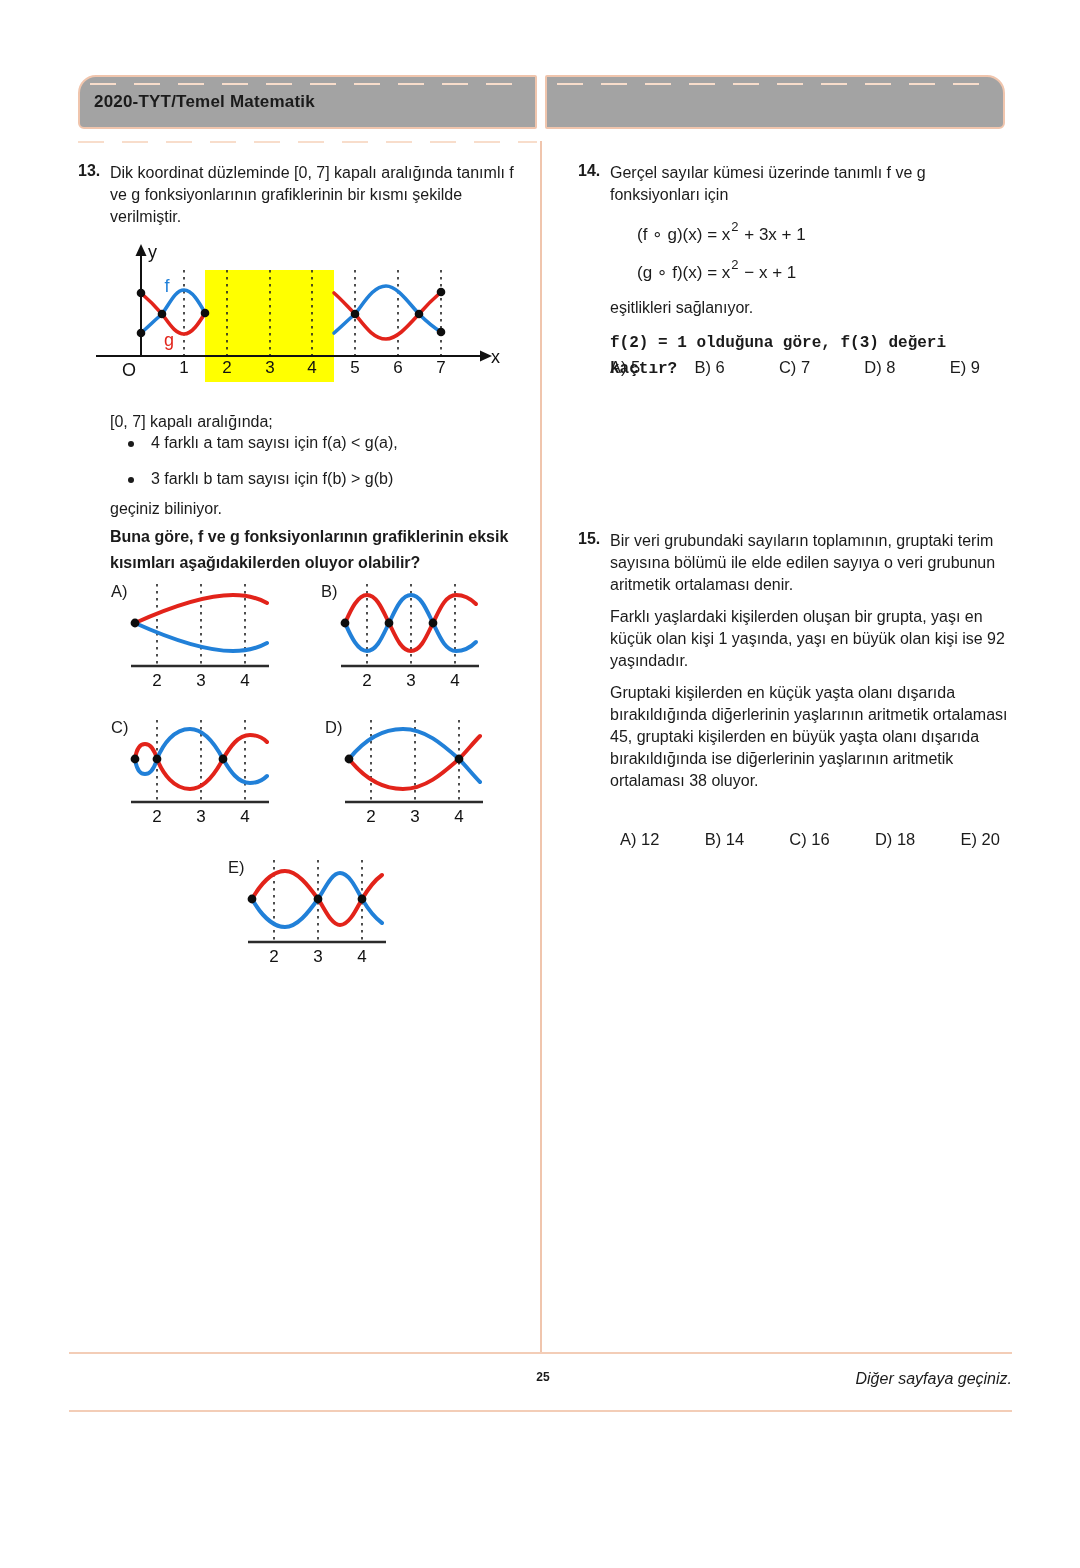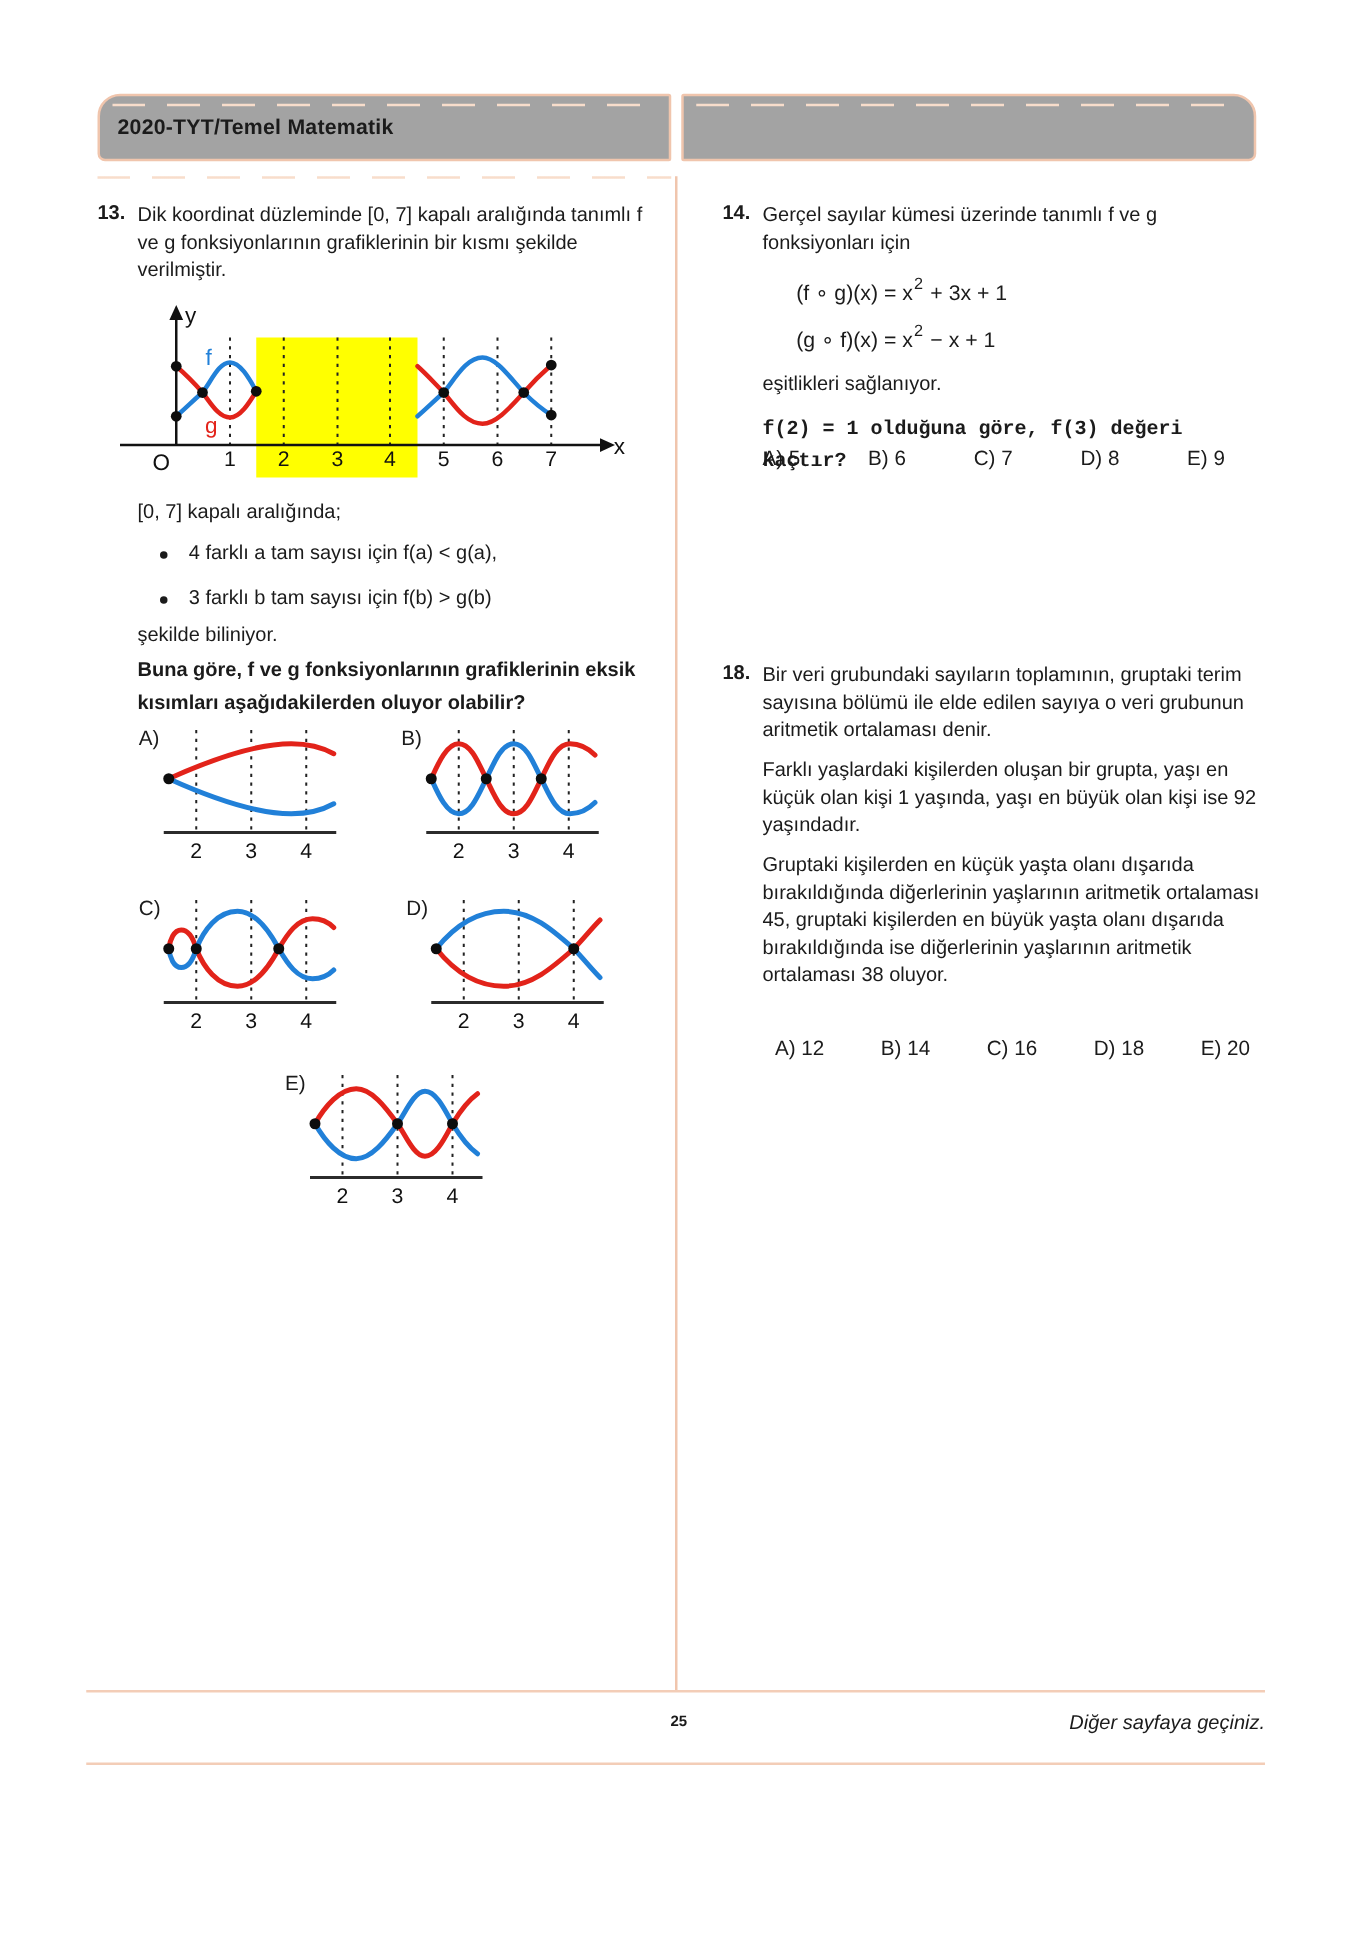--- a/index.html
+++ b/index.html
@@ -101,30 +101,30 @@
     <text class="glabel" text-anchor="middle" x="81" y="106">g</text>
     <text text-anchor="middle" x="96" y="133">1</text>
     <text text-anchor="middle" x="139" y="133">2</text>
     <text text-anchor="middle" x="182" y="133">3</text>
     <text text-anchor="middle" x="224" y="133">4</text>
     <text text-anchor="middle" x="267" y="133">5</text>
     <text text-anchor="middle" x="310" y="133">6</text>
     <text text-anchor="middle" x="353" y="133">7</text>
   </svg>
 
-  <p class="para" style="left:110px;top:399px;margin:0;">[0, 7] kapalı aralığında;</p>
+  <p class="para" style="left:110px;top:411px;margin:0;">[0, 7] kapalı aralığında;</p>
   <div class="bullet-row" style="left:128px;top:434px;width:380px;">
     <span class="bullet-dot"></span>
     <span>4 farklı a tam sayısı için f(a) &lt; g(a),</span>
   </div>
   <div class="bullet-row" style="left:128px;top:470px;width:380px;">
     <span class="bullet-dot"></span>
     <span>3 farklı b tam sayısı için f(b) &gt; g(b)</span>
   </div>
-  <p class="para" style="left:110px;top:498px;margin:0;">şekilde biliniyor.</p>
+  <p class="para" style="left:110px;top:498px;margin:0;">geçiniz biliniyor.</p>
   <p class="para bold-q" style="left:110px;top:524px;width:405px;margin:0;">Buna göre, f ve g fonksiyonlarının grafiklerinin eksik kısımları aşağıdakilerden oluyor olabilir?</p>
 
   <div class="opt-block" style="left:111px;top:578px;">
     <span class="opt-letter">A)</span>
     <svg class="opt-svg" width="170" height="118" viewBox="0 0 170 118">
       <line class="dash" x1="46" y1="6" x2="46" y2="88"></line>
       <line class="dash" x1="90" y1="6" x2="90" y2="88"></line>
       <line class="dash" x1="134" y1="6" x2="134" y2="88"></line>
       <line class="baseline" x1="20" y1="88" x2="158" y2="88"></line>
       <path class="red opt-curve" d="M24,45 C55,31 92,17 122,17 C135,17 147,20 156,25"></path>
@@ -218,21 +218,21 @@
   <p class="para" style="left:610px;top:297px;margin:0;">eşitlikleri sağlanıyor.</p>
   <p class="para bold-q" style="left:610px;top:330px;width:405px;margin:0;font-family:Liberation Mono, monospace;">f(2) = 1 olduğuna göre, f(3) değeri kaçtır?</p>
   <div class="choices" style="left:610px;top:358px;width:370px;">
     <span>A) 5</span>
     <span>B) 6</span>
     <span>C) 7</span>
     <span>D) 8</span>
     <span>E) 9</span>
   </div>
 
-  <span class="qnum" style="left:578px;top:530px;">18.</span>
+  <span class="qnum" style="left:578px;top:530px;">15.</span>
   <p class="para" style="left:610px;top:530px;width:410px;margin:0;">Bir veri grubundaki sayıların toplamının, gruptaki terim sayısına bölümü ile elde edilen sayıya o veri grubunun aritmetik ortalaması denir.</p>
   <p class="para" style="left:610px;top:606px;width:410px;margin:0;">Farklı yaşlardaki kişilerden oluşan bir grupta, yaşı en küçük olan kişi 1 yaşında, yaşı en büyük olan kişi ise 92 yaşındadır.</p>
   <p class="para" style="left:610px;top:682px;width:412px;margin:0;">Gruptaki kişilerden en küçük yaşta olanı dışarıda bırakıldığında diğerlerinin yaşlarının aritmetik ortalaması 45, gruptaki kişilerden en büyük yaşta olanı dışarıda bırakıldığında ise diğerlerinin yaşlarının aritmetik ortalaması 38 oluyor.</p>
   <div class="choices" style="left:620px;top:830px;width:380px;">
     <span>A) 12</span>
     <span>B) 14</span>
     <span>C) 16</span>
     <span>D) 18</span>
     <span>E) 20</span>
   </div>

